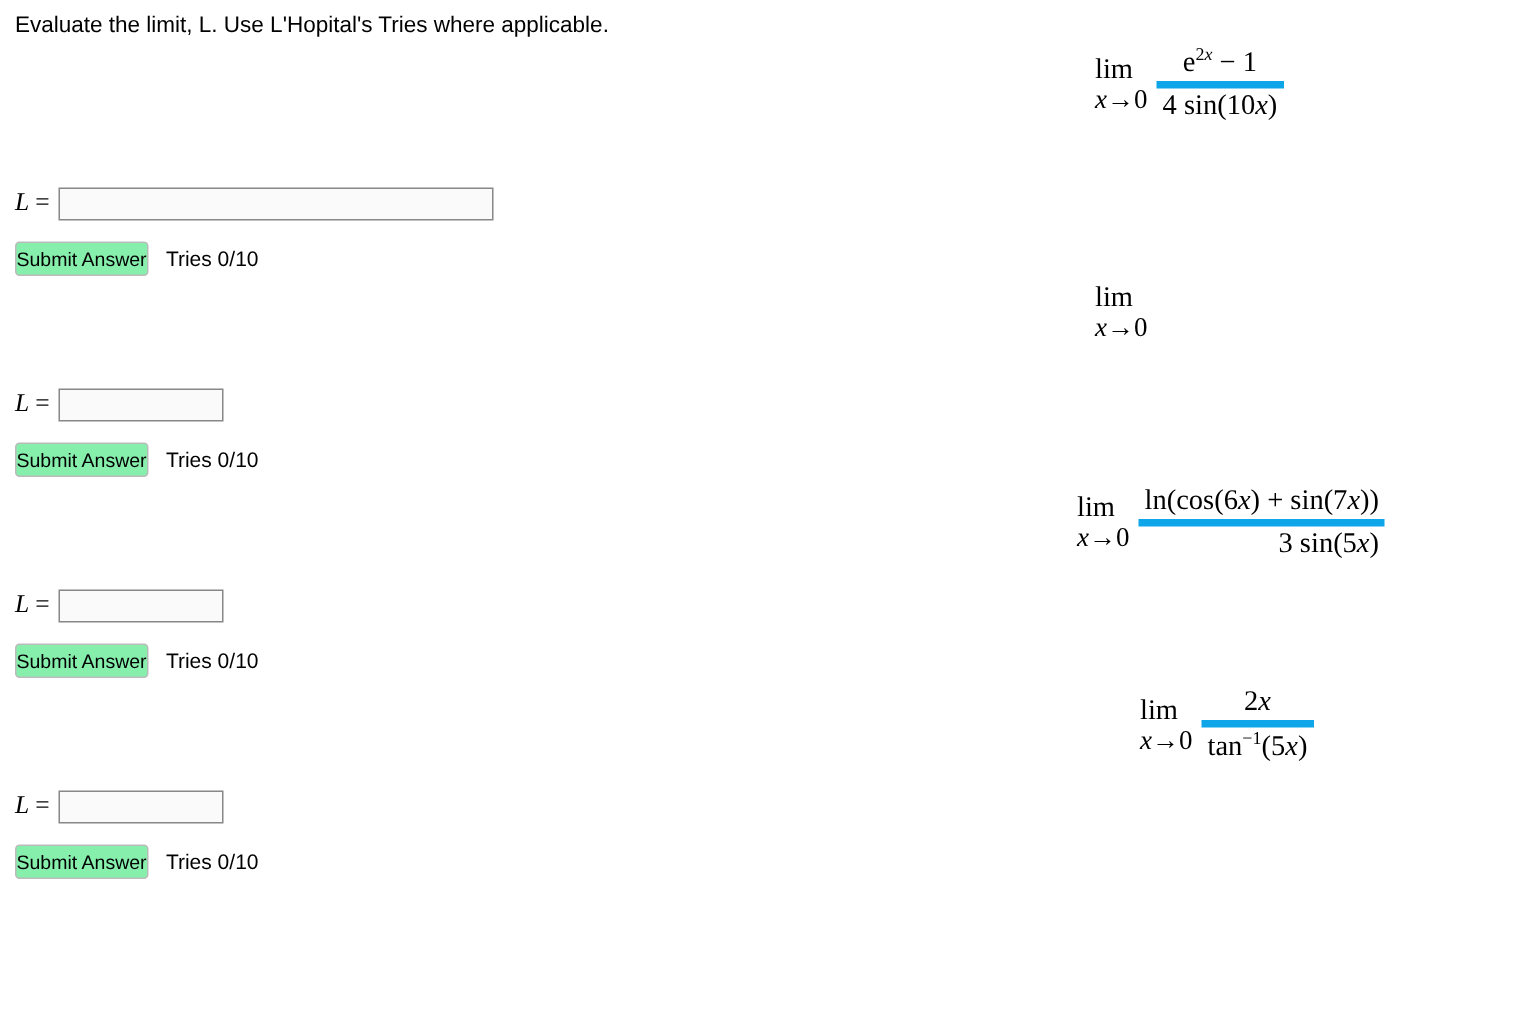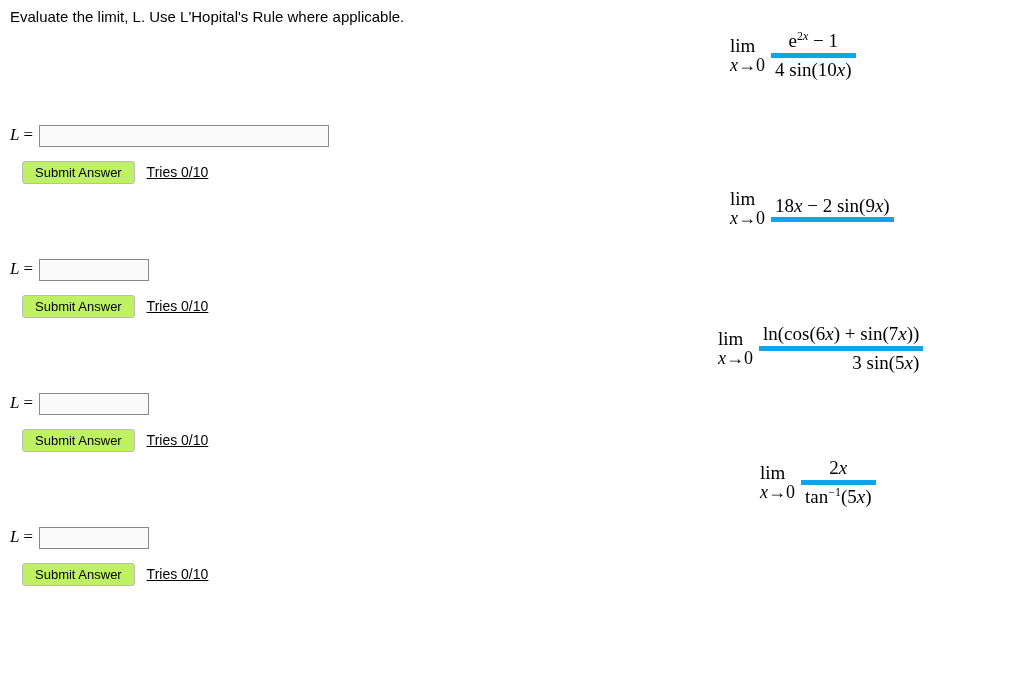--- a/index.html
+++ b/index.html
@@ -70,38 +70,37 @@
       font-size: 14px;
       vertical-align: middle;
     }
     .submit-row {
       margin-top: 14px;
       font-size: 14px;
     }
     .submit-row button {
       font-family: Arial, Helvetica, sans-serif;
       font-size: 13px;
-      padding: 3px 12px;
+      padding: 3px 0;
       border: 1px solid #bbb;
       border-radius: 3px;
-      background: #bef264;
+      background: #86efac;
       cursor: pointer;
-      margin-left: 12px;
     }
-    .tries { margin-left: 8px; text-decoration: underline; }
+    .tries { margin-left: 8px; }
     .p1 .math-display { top: -95px; }
     .p2 .math-display { top: -70px; }
     .p3 .math-display { top: -70px; left: 708px; }
     .p4 .math-display { top: -70px; left: 750px; }
     .it { font-style: italic; }
   </style>
 </head>
 <body>
 
-<div class="prompt">Evaluate the limit, L. Use L'Hopital's Rule where applicable.</div>
+<div class="prompt">Evaluate the limit, L. Use L'Hopital's Tries where applicable.</div>
 
 <div class="problem-block p1">
   <div class="answer-row first">
     <span>L</span><span class="eq">=</span>
     <input type="text" style="width: 290px;">
   </div>
   <div class="math-display">
     <span class="lim-wrap"><span class="lim-top">lim</span><span class="lim-bot"><span class="it">x</span>→0</span></span><span class="frac"><span class="num">e<span class="sup">2<span class="it">x</span></span> − 1</span><span class="den">4 sin(10<span class="it">x</span>)</span></span>
   </div>
   <div class="submit-row">
@@ -109,21 +108,21 @@
     <span class="tries">Tries 0/10</span>
   </div>
 </div>
 
 <div class="problem-block p2">
   <div class="answer-row">
     <span>L</span><span class="eq">=</span>
     <input type="text" style="width: 110px;">
   </div>
   <div class="math-display">
-    <span class="lim-wrap"><span class="lim-top">lim</span><span class="lim-bot"><span class="it">x</span>→0</span></span><span class="frac"><span class="num">18<span class="it">x</span> − 2 sin(9<span class="it">x</span>)</span></span>
+    <span class="lim-wrap"><span class="lim-top">lim</span><span class="lim-bot"><span class="it">x</span>→0</span></span><span class="frac"></span>
   </div>
   <div class="submit-row">
     <button>Submit Answer</button>
     <span class="tries">Tries 0/10</span>
   </div>
 </div>
 
 <div class="problem-block p3">
   <div class="answer-row">
     <span>L</span><span class="eq">=</span>

